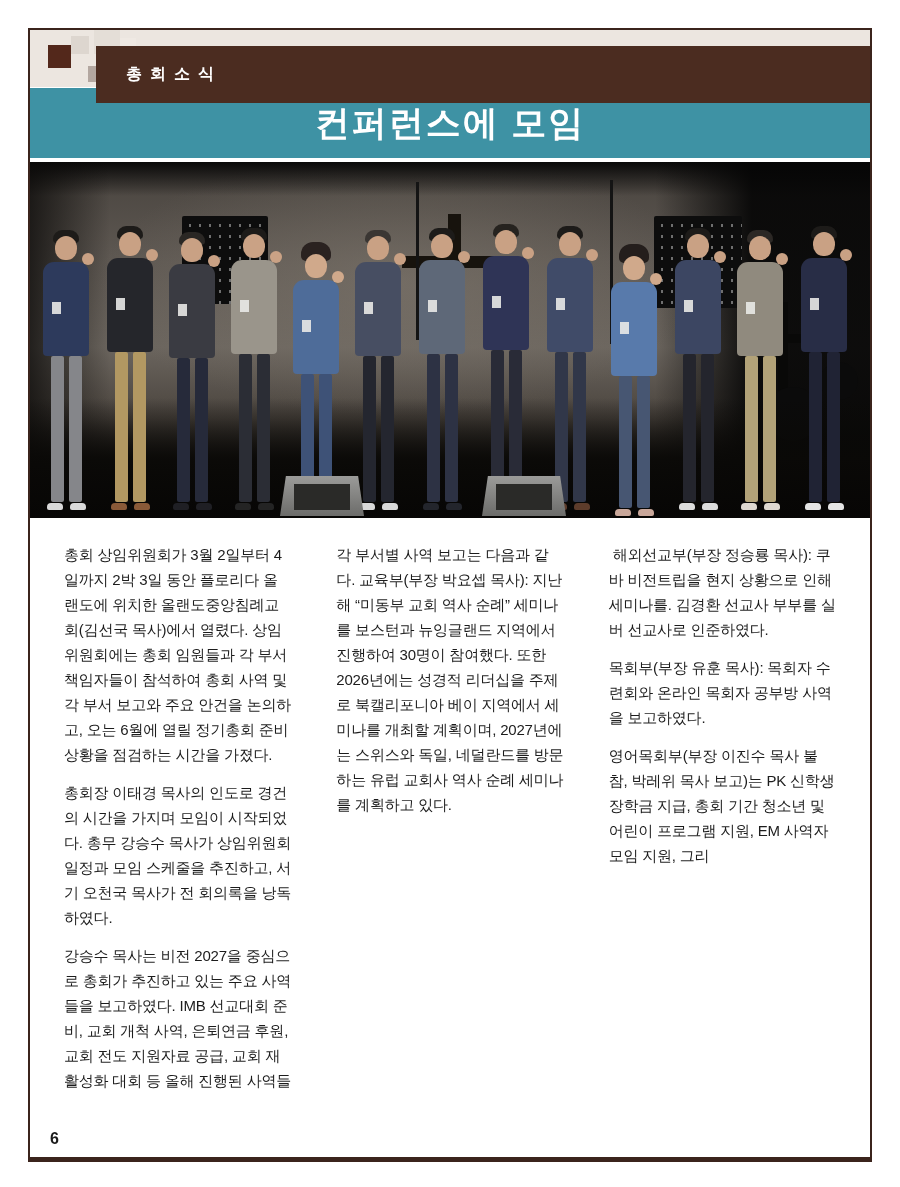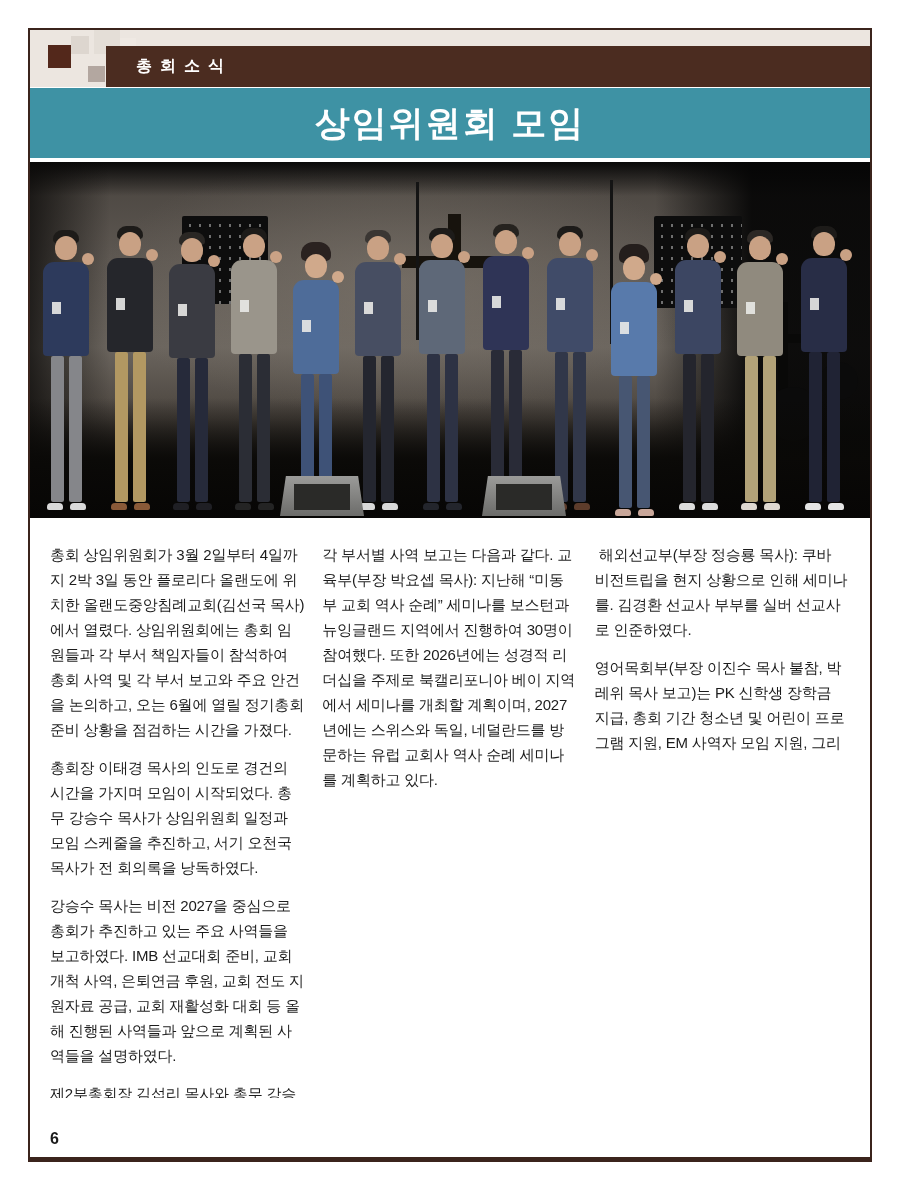--- a/index.html
+++ b/index.html
@@ -9,21 +9,21 @@
   }
   .frame{
     position:absolute;left:28px;top:28px;width:844px;height:1134px;
     box-sizing:border-box;border:2px solid #3b241c;border-bottom-width:5px;
     background:#ffffff;overflow:hidden;
   }
   
   .header-strip{position:relative;height:57px;background:#ece6e0;}
   .mosaic{position:absolute;}
   .section-bar{
-    position:absolute;left:76px;right:0;top:16px;height:41px;background:#4b2c20;
+    position:absolute;left:66px;right:0;top:16px;height:57px;background:#4b2c20;
     display:flex;align-items:center;padding-left:30px;box-sizing:border-box;
   }
   .section-label{color:#ffffff;font-size:16px;font-weight:700;letter-spacing:8px;}
   
   .banner{height:70px;background:#3e92a4;display:flex;align-items:center;justify-content:center;border-top:1px solid #fff;}
   .banner-title{color:#ffffff;font-size:35px;font-weight:800;letter-spacing:2px;margin:0;}
   
   .photo{
     position:relative;height:356px;margin-top:4px;overflow:hidden;
     background:linear-gradient(180deg,#48433e 0%,#5e5852 28%,#6b655e 52%,#4a443e 72%,#191613 88%,#0c0b09 100%);
@@ -55,21 +55,21 @@
   .torso{position:relative;margin:2px auto 0;width:46px;height:94px;border-radius:11px 11px 4px 4px;}
   .tag{position:absolute;left:9px;top:40px;width:9px;height:12px;background:#e9e9e7;opacity:.9;}
   .fist{position:absolute;right:-5px;top:-9px;width:12px;height:12px;border-radius:50%;}
   .legs{display:flex;justify-content:center;gap:5px;}
   .leg{width:13px;height:100%;border-radius:2px;}
   .shoes{display:flex;justify-content:center;gap:7px;margin-top:1px;}
   .shoe{width:16px;height:7px;border-radius:4px 4px 2px 2px;}
   
   .article{display:flex;gap:17px;padding:24px 20px 0;height:556px;overflow:hidden;}
   .col{flex:1;min-width:0;font-size:15px;line-height:25px;color:#1c1c1c;letter-spacing:-0.2px;}
-  .col p{margin:0 0 13px;white-space:pre-wrap;}
+  .col p{margin:0 14px 13px;white-space:pre-wrap;}
   .page-num{position:absolute;left:20px;bottom:9px;font-size:16px;font-weight:bold;color:#1a1a1a;}
 </style>
 </head>
 <body>
 
 <div class="frame">
 
   <div class="header-strip">
     <div>
       <div class="mosaic" style="left:18px;top:15px;width:23px;height:23px;background:#53281b;"></div>
@@ -79,21 +79,21 @@
       <div class="mosaic" style="left:58px;top:36px;width:17px;height:16px;background:#b3a7a0;"></div>
       <div class="mosaic" style="left:100px;top:40px;width:22px;height:17px;background:#9d9089;"></div>
       <div class="mosaic" style="left:90px;top:8px;width:16px;height:16px;background:#efe9e3;"></div>
     </div>
     <div class="section-bar">
       <span class="section-label">총회소식</span>
     </div>
   </div>
 
   <div class="banner">
-    <h1 class="banner-title">상임위원회 모임</h1>
+    <h1 class="banner-title">컨퍼런스에 모임</h1>
   </div>
 
   <div class="photo">
     <div class="ph-highlight"></div>
     <div class="ph-topband"></div>
     <div class="ph-leftdark"></div>
     <div class="ph-rightdark"></div>
 
     <div class="cross-beam" style="left:418px;top:52px;width:13px;height:128px;"></div>
     <div class="cross-beam" style="left:372px;top:94px;width:104px;height:12px;"></div>
@@ -332,18 +332,19 @@
         <p>총회 상임위원회가 3월 2일부터 4일까지 2박 3일 동안 플로리다 올랜도에 위치한 올랜도중앙침례교회(김선국 목사)에서 열렸다. 상임위원회에는 총회 임원들과 각 부서 책임자들이 참석하여 총회 사역 및 각 부서 보고와 주요 안건을 논의하고, 오는 6월에 열릴 정기총회 준비 상황을 점검하는 시간을 가졌다.</p>
         <p>총회장 이태경 목사의 인도로 경건의 시간을 가지며 모임이 시작되었다. 총무 강승수 목사가 상임위원회 일정과 모임 스케줄을 추진하고, 서기 오천국 목사가 전 회의록을 낭독하였다.</p>
         <p>강승수 목사는 비전 2027을 중심으로 총회가 추진하고 있는 주요 사역들을 보고하였다. IMB 선교대회 준비, 교회 개척 사역, 은퇴연금 후원, 교회 전도 지원자료 공급, 교회 재활성화 대회 등 올해 진행된 사역들과 앞으로 계획된 사역들을 설명하였다.</p>
         <p>제2부총회장 김섭리 목사와 총무 강승수 목사가 오는 제45차 정기총회 준비</p>
       </div>
       <div class="col">
         <p>각 부서별 사역 보고는 다음과 같다. 교육부(부장 박요셉 목사): 지난해 “미동부 교회 역사 순례” 세미나를 보스턴과 뉴잉글랜드 지역에서 진행하여 30명이 참여했다. 또한 2026년에는 성경적 리더십을 주제로 북캘리포니아 베이 지역에서 세미나를 개최할 계획이며, 2027년에는 스위스와 독일, 네덜란드를 방문하는 유럽 교회사 역사 순례 세미나를 계획하고 있다.</p>
       </div>
       <div class="col">
         <p> 해외선교부(부장 정승룡 목사): 쿠바 비전트립을 현지 상황으로 인해 세미나를. 김경환 선교사 부부를 실버 선교사로 인준하였다.</p>
+        <p>목회부(부장 유훈 목사): 목회자 수련회와 온라인 목회자 공부방 사역을 보고하였다.</p>
         <p>영어목회부(부장 이진수 목사 불참, 박레위 목사 보고)는 PK 신학생 장학금 지급, 총회 기간 청소년 및 어린이 프로그램 지원, EM 사역자 모임 지원, 그리</p>
       </div>
     </div>
 
   <div class="page-num">6</div>
 </div>
 
 </body></html>

